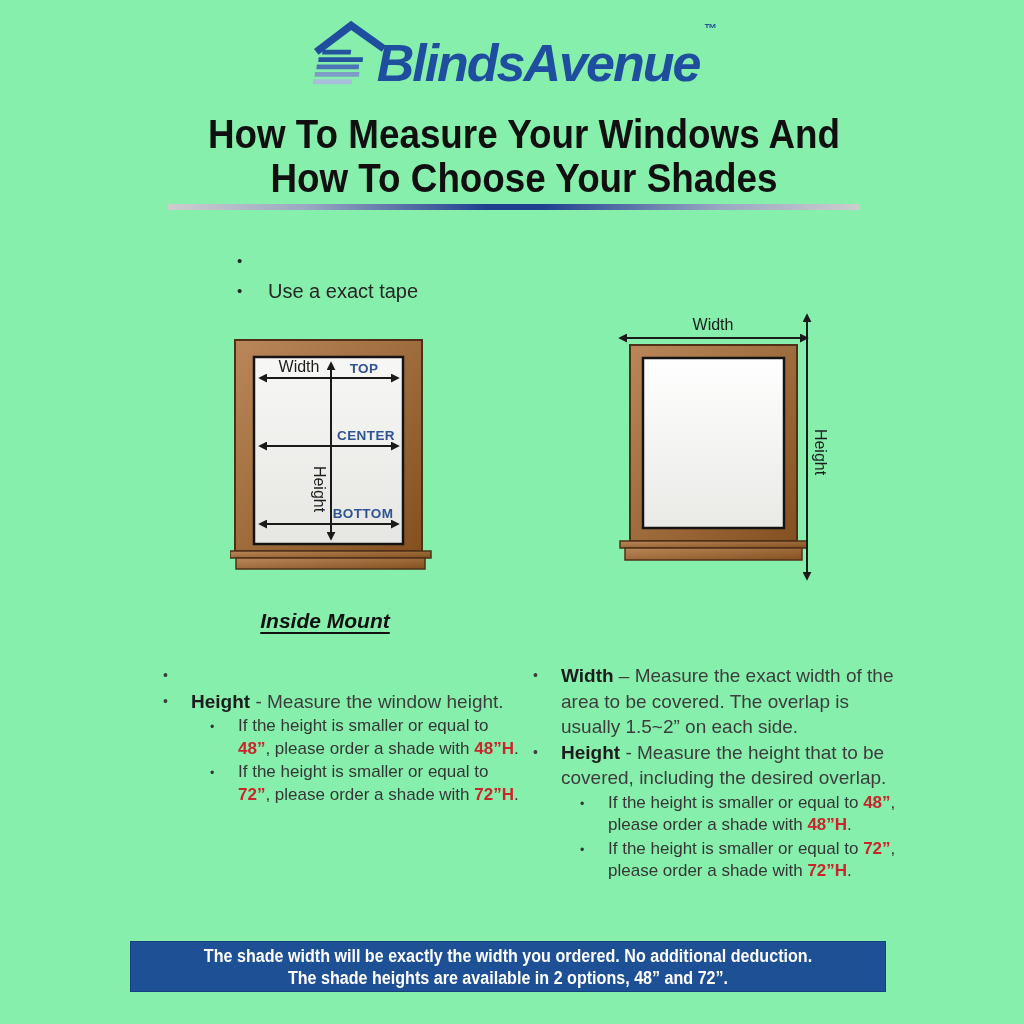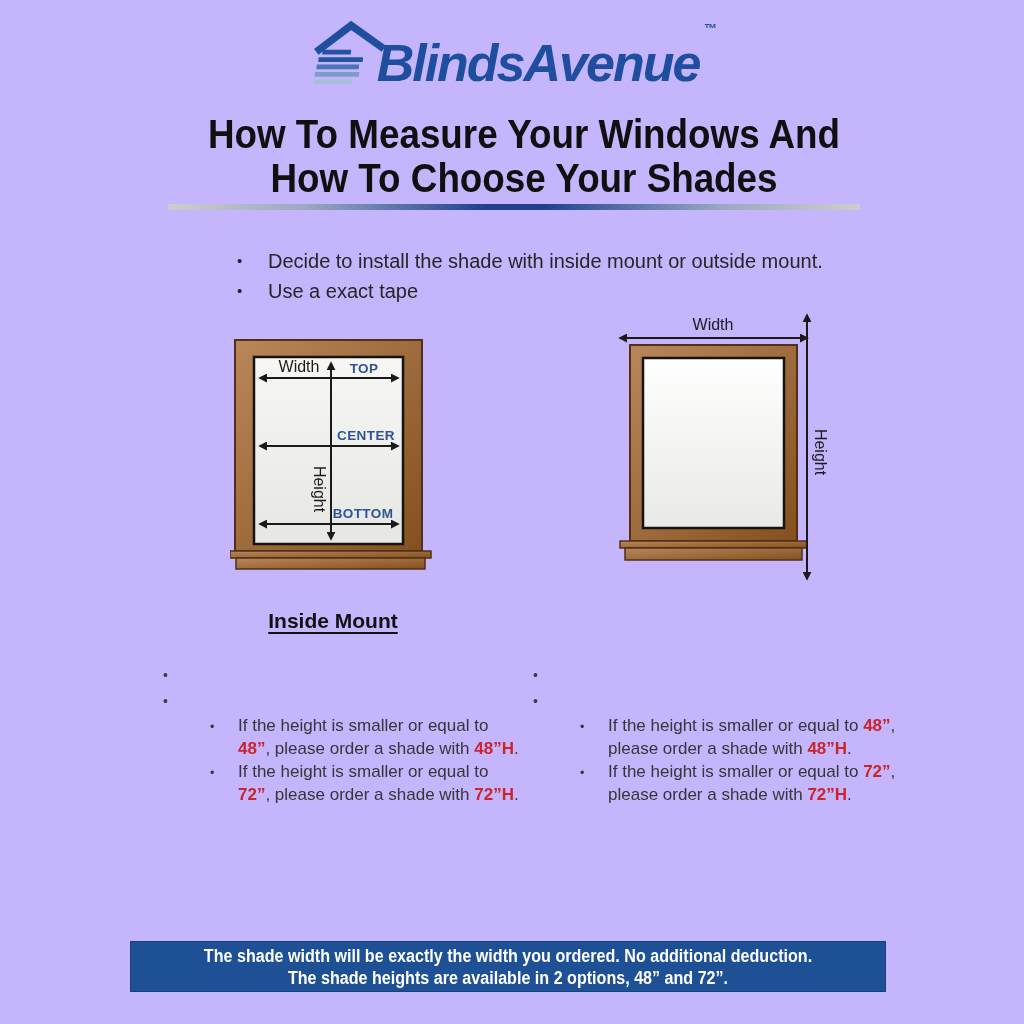--- a/index.html
+++ b/index.html
@@ -1,18 +1,18 @@
 <!DOCTYPE html>
 <html><head>
 <meta charset="utf-8">
 <style>
   html,body{margin:0;padding:0;background:#ffffff;}
   body{width:1024px;height:1024px;position:relative;overflow:hidden;
        font-family:"Liberation Sans",sans-serif;color:#3d3d3d;}
-  .canvas{position:absolute;inset:0;background:#c4b5fd;}
+  .canvas{position:absolute;inset:0;background:#86efac;}
 
   
   .logo-row{position:absolute;top:20px;left:0;width:100%;display:flex;
             justify-content:center;align-items:flex-end;}
   .logo-icon{width:74px;height:68px;margin-right:-9px;margin-bottom:1px;}
   .logo-text{font-style:italic;font-weight:bold;font-size:52px;letter-spacing:-2px;
              color:#1f4e9f;line-height:1;white-space:nowrap;}
   .logo-tm{font-size:13px;font-style:normal;letter-spacing:0;position:relative;top:-30px;left:5px;}
 
   
@@ -31,21 +31,21 @@
   .diagram{position:absolute;}
   .dia-inside{left:230px;top:336px;width:202px;height:240px;}
   .dia-outside{left:596px;top:300px;width:235px;height:292px;}
   .dlabel{font-family:"Liberation Sans",sans-serif;font-size:16px;fill:#1c1c1c;}
   .dblue{font-family:"Liberation Sans",sans-serif;font-size:13.5px;font-weight:bold;
          fill:#2f5496;letter-spacing:.4px;}
 
   .mount-heading{position:absolute;top:609px;font-size:21px;font-weight:bold;color:#111;
                  text-align:center;text-decoration:underline;text-decoration-thickness:2px;
                  text-underline-offset:4px;}
-  .mh-inside{left:233px;width:200px;}
+  .mh-inside{left:225px;width:200px;font-style:italic;}
   .mh-outside{left:600px;width:215px;}
 
   
   .col{position:absolute;top:663px;}
   .col-left{left:152px;width:372px;}
   .col-right{left:522px;width:386px;}
   .bullet{display:flex;padding-left:11px;font-size:19px;line-height:25.5px;color:#3d3d3d;}
   .bullet .bm{width:28px;font-size:14px;color:#3d3d3d;}
   .bullet .bt{flex:1;}
   .bullet b{color:#1c1c1c;}
@@ -81,21 +81,20 @@
 
   <h1 class="title">
     <div class="title-line">How To Measure Your Windows And</div>
     <div class="title-line">How To Choose Your Shades</div>
   </h1>
   <div class="divider"></div>
 
   <ul class="intro-list">
     <li class="intro-item">
         <span class="bm">•</span>
-        <span>Decide to install the shade with inside mount or outside mount.</span>
       </li>
     <li class="intro-item">
         <span class="bm">•</span>
         <span>Use a exact tape</span>
       </li>
   </ul>
 
   <svg class="diagram dia-inside" viewBox="0 0 202 240">
     <defs>
       <linearGradient id="gi" x1="0" y1="0" x2="1" y2="1">
@@ -150,37 +149,40 @@
   </svg>
 
   <div class="mount-heading mh-inside">Inside Mount</div>
 
   <div class="col col-left">
     <div class="bullet">
       <span class="bm">•</span>
     </div>
     <div class="bullet">
       <span class="bm">•</span>
+      <div class="bt"><b>Height</b><span> - </span><span>Measure the window height.</span></div>
     </div>
     <div class="sub">
       <span class="bm">•</span>
       <div class="bt"><span>If the height is smaller or equal to </span><span class="red">48”</span><span>, please order a shade with </span><span class="red">48”H</span><span>.</span></div>
     </div>
     <div class="sub">
       <span class="bm">•</span>
       <div class="bt"><span>If the height is smaller or equal to </span><span class="red">72”</span><span>, please order a shade with </span><span class="red">72”H</span><span>.</span></div>
     </div>
   </div>
 
   <div class="col col-right">
     <div class="bullet">
       <span class="bm">•</span>
+      <div class="bt"><b>Width</b><span> – </span><span>Measure the exact width of the area to be covered. The overlap is usually 1.5~2” on each side.</span></div>
     </div>
     <div class="bullet">
       <span class="bm">•</span>
+      <div class="bt"><b>Height</b><span> - </span><span>Measure the height that to be covered, including the desired overlap.</span></div>
     </div>
     <div class="sub">
       <span class="bm">•</span>
       <div class="bt"><span>If the height is smaller or equal to </span><span class="red">48”</span><span>, please order a shade with </span><span class="red">48”H</span><span>.</span></div>
     </div>
     <div class="sub">
       <span class="bm">•</span>
       <div class="bt"><span>If the height is smaller or equal to </span><span class="red">72”</span><span>, please order a shade with </span><span class="red">72”H</span><span>.</span></div>
     </div>
   </div>

